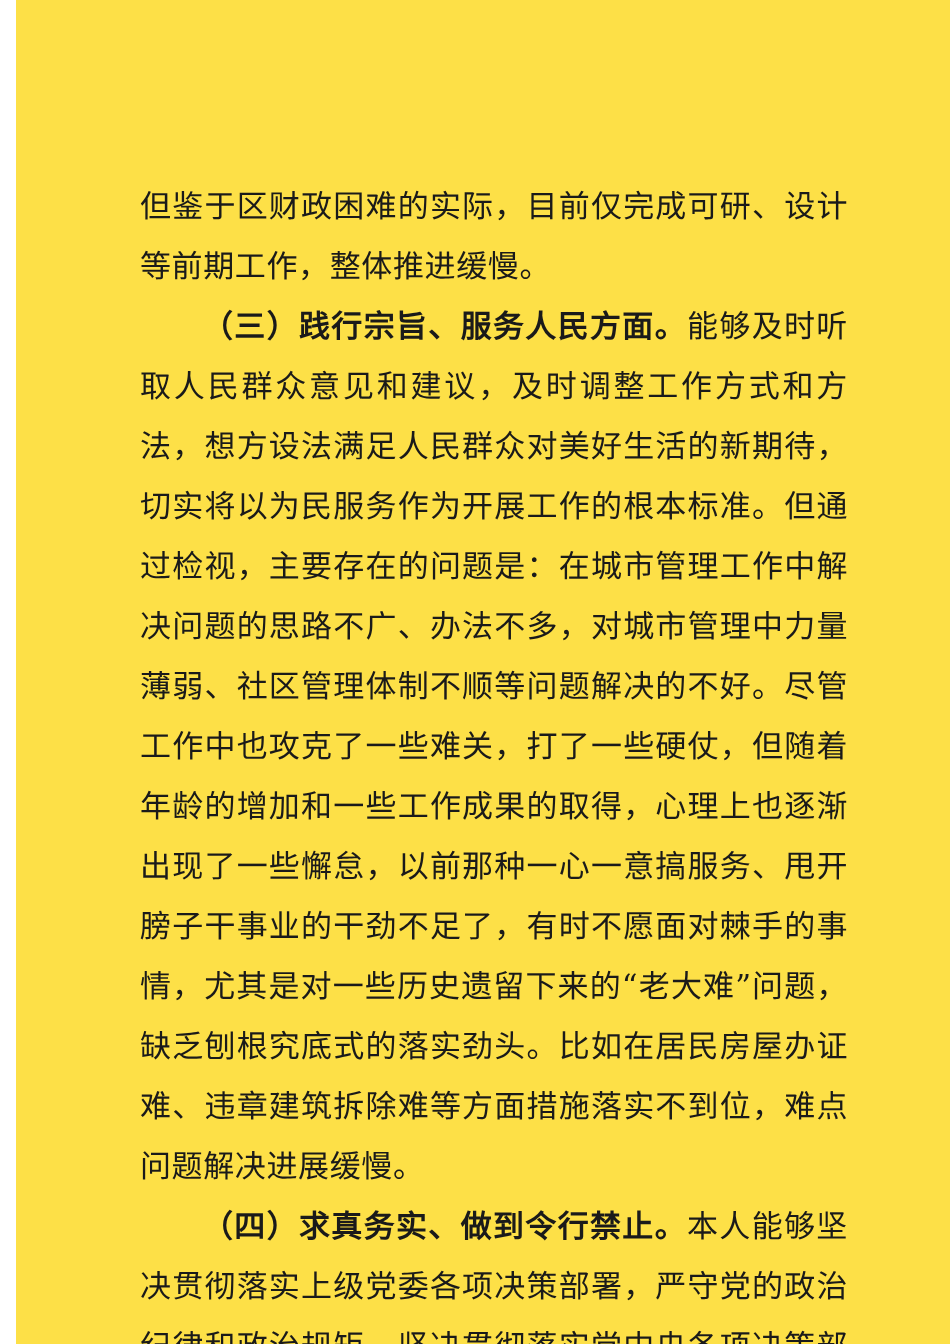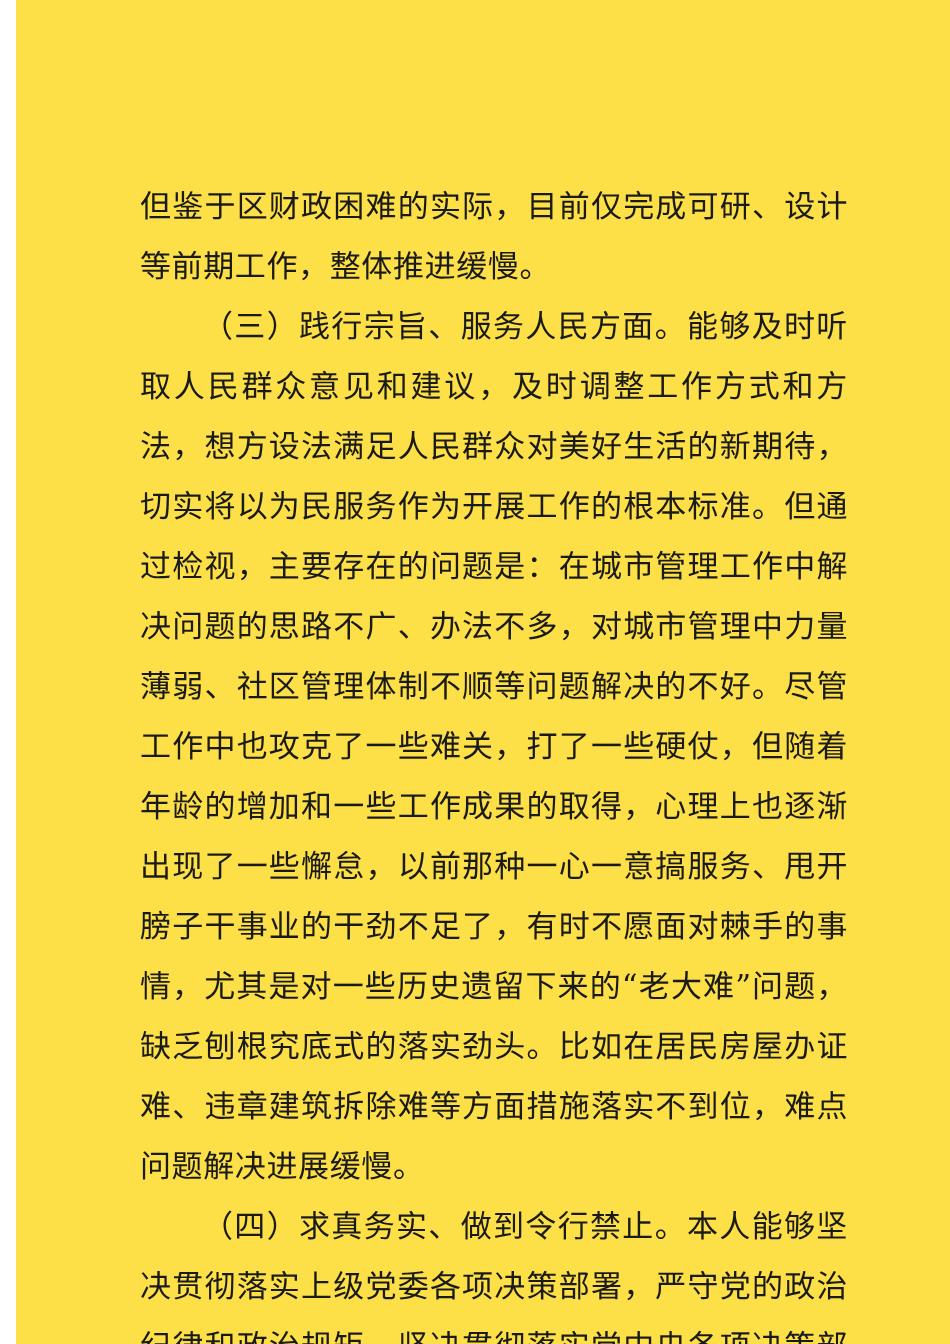--- a/index.html
+++ b/index.html
@@ -39,21 +39,21 @@
     letter-spacing: 0.02em;
     word-break: break-all;
     -webkit-font-smoothing: antialiased;
   }
 
   .para.indent {
     text-indent: 62px;
   }
 
   .heading-run {
-    font-weight: normal;
+    font-weight: bold;
   }
 
   
   .para.clipped {
     text-align-last: justify;
   }
 </style>
 </head>
 <body>
 

